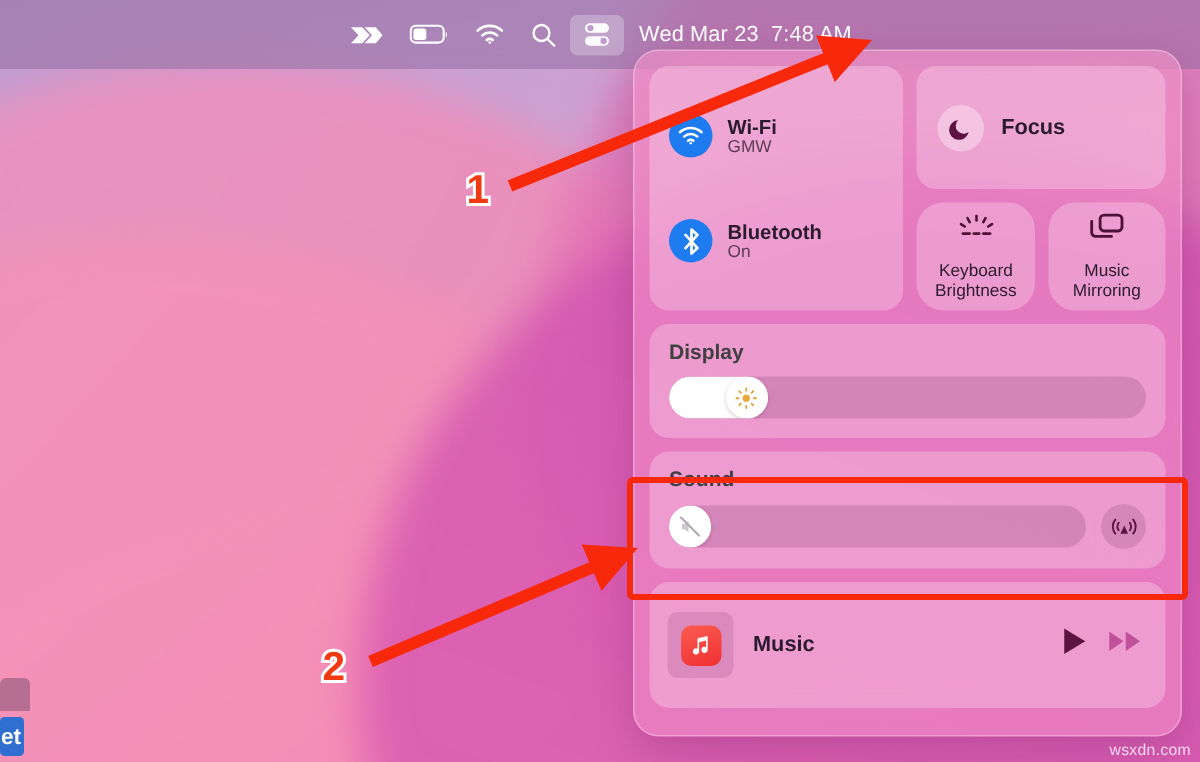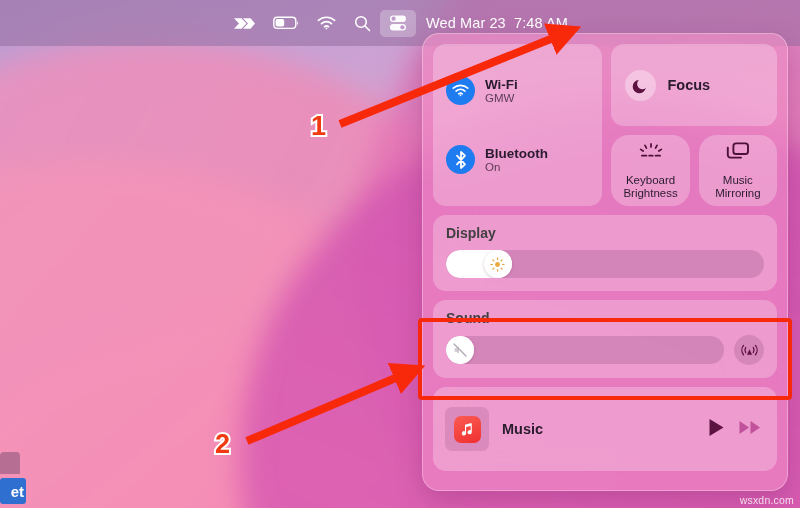--- a/index.html
+++ b/index.html
@@ -195,21 +195,21 @@
   #sound-highlight {
     position: absolute;
     left: 418px; top: 318px; width: 374px; height: 82px;
     border: 4px solid #f8290a; border-radius: 4px;
     z-index: 15;
   }
 
   
   #corner-badge {
     position: absolute; left: 0; bottom: 4px;
-    width: 26px; height: 26px;
+    width: 16px; height: 26px;
     background: #2f6fd0; border-radius: 3px;
     display: flex; align-items: center; justify-content: flex-end;
     color: #fff; font-size: 15px; font-weight: bold;
     padding-right: 2px; z-index: 8;
   }
   #corner-icon {
     position: absolute; left: 0; bottom: 34px;
     width: 20px; height: 22px;
     background: rgba(120,75,110,.5); border-radius: 4px 4px 0 0;
     z-index: 7;

